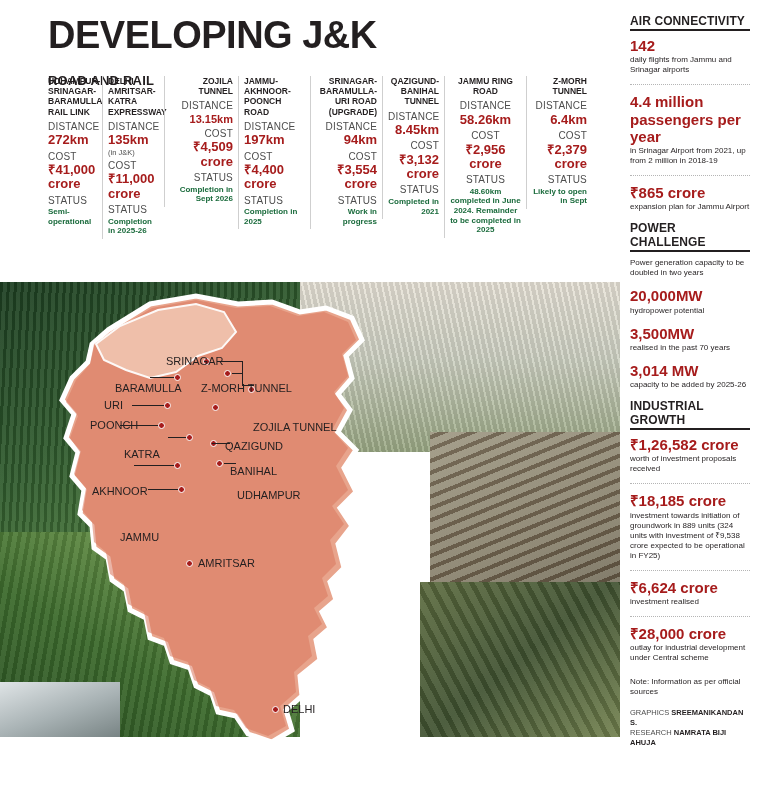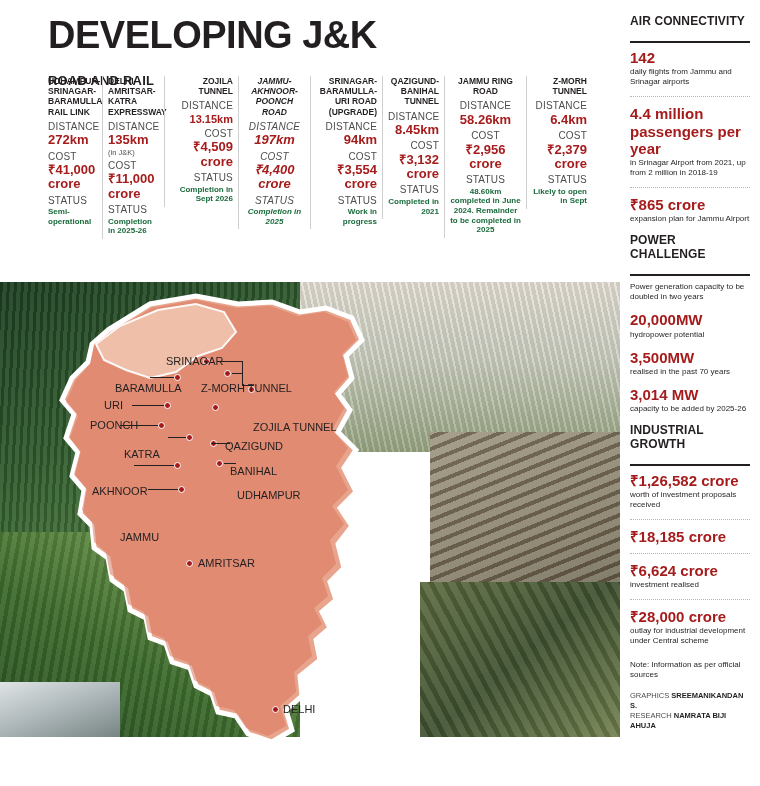--- a/index.html
+++ b/index.html
@@ -81,21 +81,21 @@
     font-size: 8px;
     font-weight: bold;
     color: #1a6b3c;
     line-height: 1.2;
   }
 
   
   #p0 { width: 66px; padding-left: 12px; }
   #p1 { width: 62px; }
   #p2 { width: 74px; text-align: right; }
-  #p3 { width: 72px; text-align: center; font-style: italic; }
+  #p3 { width: 72px; text-align: left; }
   #p4 { width: 72px; text-align: right; }
   #p5 { width: 62px; text-align: right; }
   #p6 { width: 82px; text-align: center; }
   #p7 { width: 66px; text-align: right; }
 
   
   #map {
     position: absolute;
     left: 0; top: 282px;
     width: 620px;
@@ -182,21 +182,21 @@
   #right {
     position: absolute;
     left: 630px; top: 14px;
     width: 120px;
   }
   #right .rhead {
     font-size: 12px;
     font-weight: bold;
     letter-spacing: 0.1px;
     border-bottom: 2px solid #231f20;
-    padding-bottom: 13px;
+    padding-bottom: 1px;
     margin-bottom: 6px;
   }
   #right .big {
     font-size: 15px;
     font-weight: bold;
     color: #a61c1c;
     line-height: 1.15;
     margin-bottom: 1px;
   }
   #right .desc {
@@ -463,20 +463,21 @@
     <div class="big">3,500MW</div>
     <div class="desc">realised in the past 70 years</div>
     <div class="big">3,014 MW</div>
     <div class="desc">capacity to be added by 2025-26</div>
 
     <div class="rhead">INDUSTRIAL GROWTH</div>
     <div class="big">₹1,26,582 crore</div>
     <div class="desc">worth of investment proposals received</div>
     <div class="dotrule"></div>
     <div class="big">₹18,185 crore</div>
+    <div class="desc">investment towards initiation of groundwork in 889 units (324 units with investment of ₹9,538 crore expected to be operational in FY25)</div>
     <div class="dotrule"></div>
     <div class="big">₹6,624 crore</div>
     <div class="desc">investment realised</div>
     <div class="dotrule"></div>
     <div class="big">₹28,000 crore</div>
     <div class="desc">outlay for industrial development under Central scheme</div>
 
     <div class="note">Note: Information as per official sources</div>
 
     <div class="credit">

